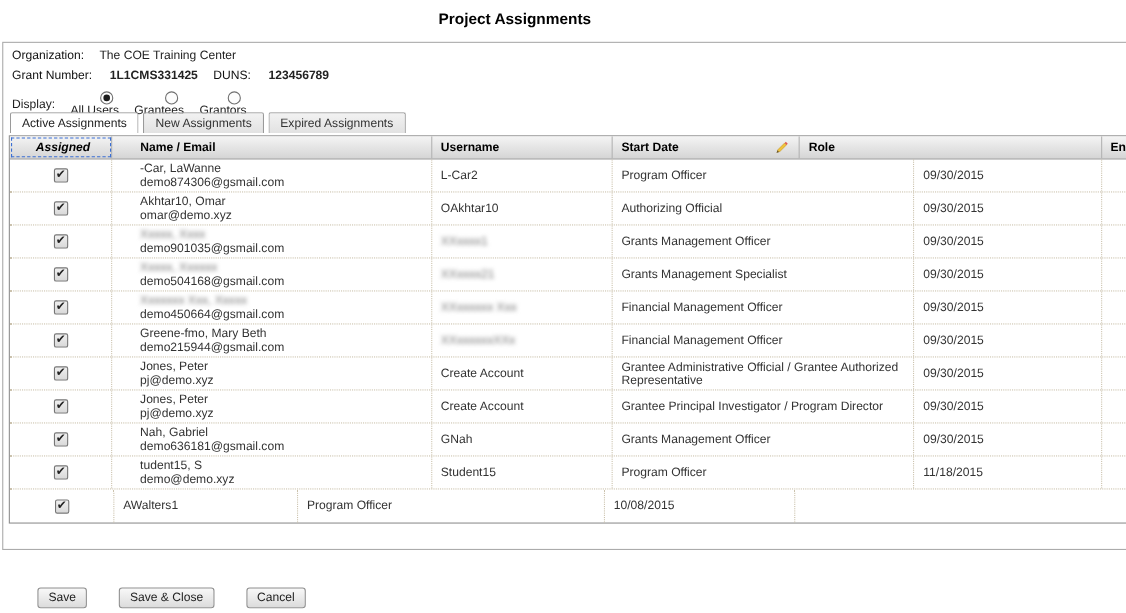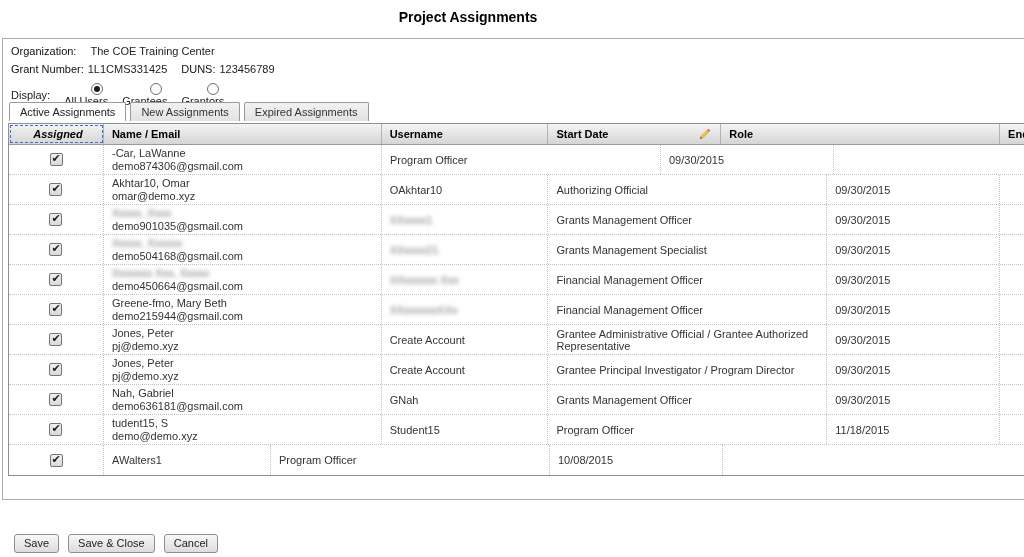--- a/index.html
+++ b/index.html
@@ -12,21 +12,21 @@
 
   .panel { position:absolute; top:38px; left:2px; width:1100px; height:462px;
            border:1px solid #ababab; background:#fff; }
 
   .info-line { position:absolute; left:8px; font-size:11px; color:#1a1a1a; }
   .lbl { font-weight:normal; color:#111; }
   .val { color:#222; }
   .org-line { top:6px; }
   .grant-line { top:24px; }
   .org-line .val { margin-left:14px; }
-  .grant-line .val { margin-left:4px; }
+  .grant-line .val { margin-left:16px;font-weight:bold; }
   .grant-line .duns-lbl { margin-left:14px; }
 
   .display-line { position:absolute; top:44px; left:8px; font-size:11px; color:#222;
                   display:flex; align-items:center; }
   .radio-opt { display:flex; align-items:flex-end; margin-left:14px; cursor:default;flex-direction:column; }
   .radio-circle { width:12px; height:12px; border:1px solid #6f6f6f; border-radius:50%;
                   background:#fdfdfd; margin-right:5px; position:relative; }
   .radio-circle.sel::after { content:""; position:absolute; top:2px; left:2px; width:6px;
                   height:6px; background:#1c1c1c; border-radius:50%; }
 
@@ -46,37 +46,37 @@
   .th:last-child { border-right:none; }
   .th.c-assigned { justify-content:center; padding-left:4px; outline:1px dashed #3b6fd4;
                    outline-offset:-2px;font-style:italic; }
   .pencil { position:absolute; right:8px; top:3px; width:14px; height:14px; }
 
   .row { display:flex; height:30px; border-bottom:1px dotted #cbc2ad; font-size:11px; color:#333; }
   .row:last-child { border-bottom:none; }
   .cell { border-right:1px dotted #cbc2ad; display:flex; align-items:center; padding-left:8px; }
   .cell:last-child { border-right:none; }
   .c-assigned { width:95px; justify-content:center; padding-left:0; }
-  .c-name  { width:278px; flex-direction:column; align-items:flex-start; justify-content:center; }
+  .c-name  { width:278px; flex-direction:column; align-items:flex-start; justify-content:center;margin-left:17px; }
   .c-user  { width:167px; }
   .c-role  { width:279px; line-height:12px; padding-right:6px; }
   .c-start { width:173px; }
   .c-end   { width:95px; }
   .nm, .em { line-height:13px; }
   .blurred { filter:blur(2px); color:#777; user-select:none; }
 
   .checkbox { width:13px; height:13px; border:1px solid #757575; border-radius:2px;
               background:linear-gradient(#efefef,#d9d9d9); position:relative; cursor:default; }
   .checkbox.checked::after { content:"✔"; position:absolute; left:1px; top:-2px;
               font-size:11px; color:#222; }
 
   .footer-buttons { position:absolute; top:534px; left:14px; display:flex; }
   .btn { font-family:"Liberation Sans", sans-serif; font-size:11px; color:#222;
          background:linear-gradient(#f8f8f8,#dcdcdc); border:1px solid #8f8f8f;
-         border-radius:3px; padding:2px 9px 3px 9px; margin-right:9px; cursor:pointer; }
+         border-radius:3px; padding:2px 9px 3px 9px; margin-right:9px; cursor:pointer;margin-left:20px; }
 </style>
 </head>
 <body>
 
 <div class="screen">
 
   <div class="page-title">Project Assignments</div>
 
   <div class="panel">
 
@@ -130,20 +130,23 @@
       </div>
       <div id="table-body">
   <div class="row">
     <div class="cell c-assigned">
       <span class="checkbox checked"></span>
     </div>
     <div class="cell c-name">
       <span class="nm">-Car, LaWanne</span>
       <span class="em">demo874306@gsmail.com</span>
     </div>
+    <div class="cell c-user">
+      <span>L-Car2</span>
+    </div>
     <div class="cell c-role">Program Officer</div>
     <div class="cell c-start">09/30/2015</div>
     <div class="cell c-end"></div>
   </div>
 
   <div class="row">
     <div class="cell c-assigned">
       <span class="checkbox checked"></span>
     </div>
     <div class="cell c-name">

